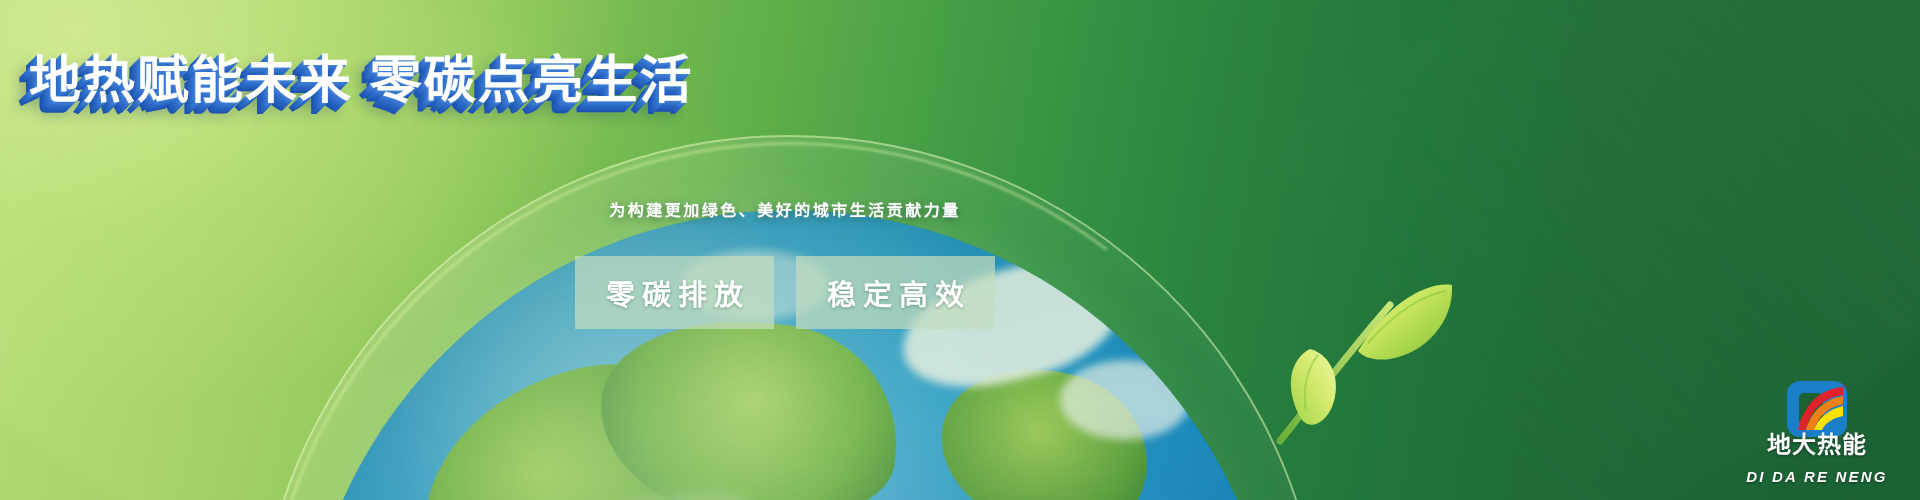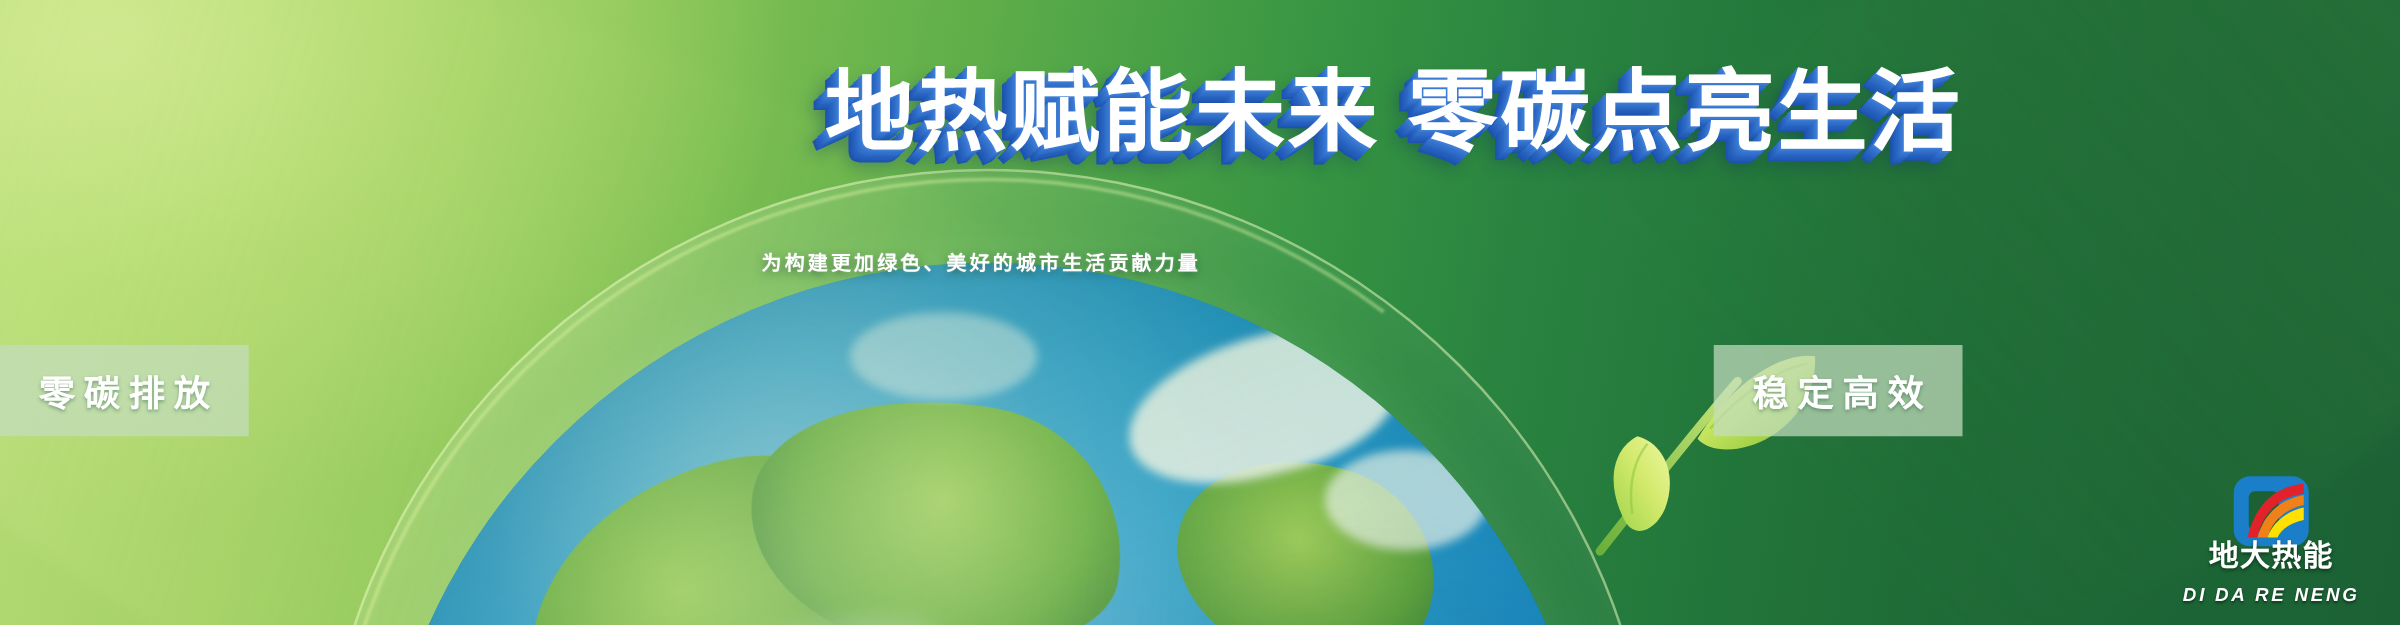--- a/index.html
+++ b/index.html
@@ -146,22 +146,22 @@
   }
 
   
   .sprout{ position:absolute; left:1240px; top:155px; width:230px; height:300px; }
 
   
   .content{ position:absolute; inset:0; }
 
   .title{
     position:absolute; top:52px; left:0; width:1570px;
-    text-align:right;
-    font-size:72px; line-height:1.08;
+    text-align:left;
+    font-size:52px; line-height:1.08;
     font-weight:700;
     letter-spacing:2px;
     color:#ffffff;
     white-space:nowrap;
     text-shadow:
       -1px 1px 0 #3f7fd6, -2px 2px 0 #3a79d2, -3px 3px 0 #3574ce,
       -4px 4px 0 #316fca, -5px 5px 0 #2d6ac6, -6px 6px 0 #2a66c2,
       -7px 7px 0 #2762bf, -8px 8px 0 #245ebb, -9px 9px 0 #215ab7,
       -10px 10px 0 #1f56b3, -11px 11px 0 #1d52af,
       -12px 12px 14px rgba(10,40,90,0.45);
@@ -172,22 +172,22 @@
     position:absolute; top:197px; left:0; width:1570px;
     text-align:center;
     font-size:16px; font-weight:700;
     letter-spacing:2.5px;
     color:#ffffff;
     white-space:nowrap;
     text-shadow:0 2px 7px rgba(20,70,40,0.55), 0 0 2px rgba(255,255,255,0.35);
   }
 
   .tags{
-    position:absolute; top:276px; left:0; width:1570px;
-    display:flex; justify-content:space-between; align-items:center;
+    position:absolute; top:256px; left:0; width:1570px;
+    display:flex; justify-content:center; align-items:center;
     gap:22px;
   }
   .tag{
     background:rgba(196,220,190,0.72);
     color:#ffffff;
     font-size:29px; font-weight:700;
     letter-spacing:7px;
     text-indent:7px;
     padding:15px 24px 16px 24px;
     white-space:nowrap;

